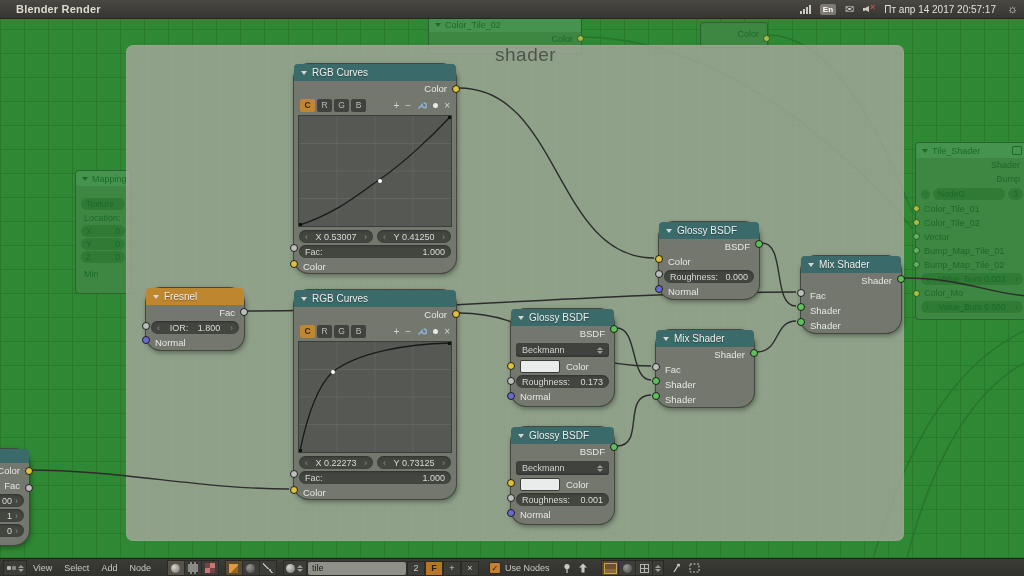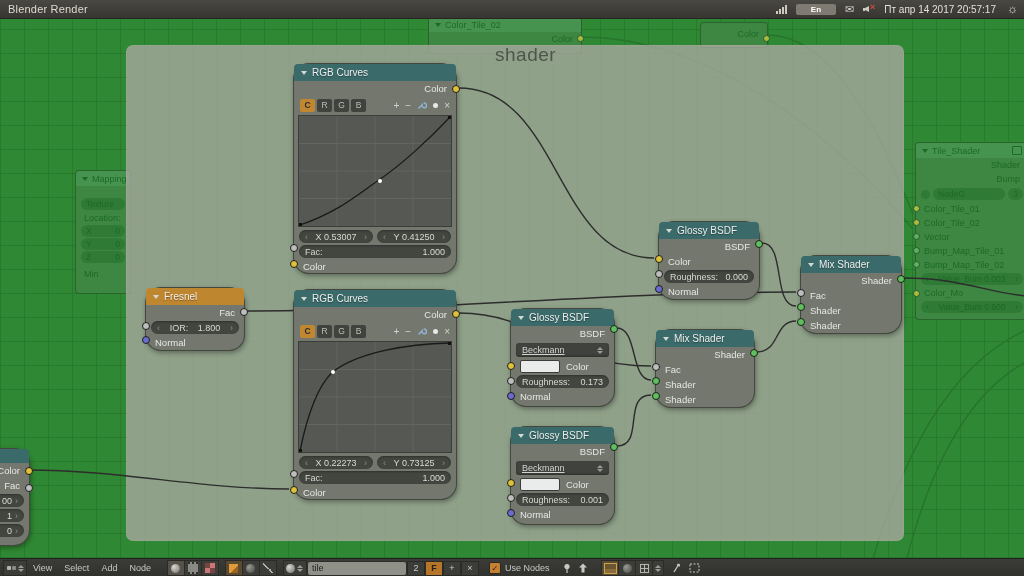--- a/index.html
+++ b/index.html
@@ -3,25 +3,25 @@
 <meta charset="utf-8">
 <style>
   html,body{margin:0;padding:0;background:#222;}
   #screen{position:relative;width:1024px;height:576px;overflow:hidden;
     font-family:"Liberation Sans",sans-serif;-webkit-font-smoothing:antialiased;}
 
   
   #topbar{position:absolute;left:0;top:0;width:1024px;height:18px;z-index:20;
     background:linear-gradient(#4a4843,#383632);border-bottom:1px solid #26251f;
     display:flex;align-items:center;color:#dfdbd2;font-size:11px;}
-  #topbar .title{font-weight:normal;margin-left:8px;letter-spacing:.2px;}
+  #topbar .title{font-weight:bold;margin-left:16px;letter-spacing:.2px;}
   #tray{margin-left:auto;display:flex;align-items:center;gap:9px;margin-right:6px;font-size:10px;}
   .netbars{display:flex;align-items:flex-end;gap:1px;height:9px;}
   .netbars i{display:block;width:2px;background:#cdc9bf;}
-  .kbd-badge{background:#7f7b72;color:#fff;font-size:8px;padding:1px 15px;border-radius:2px;font-weight:bold;}
+  .kbd-badge{background:#7f7b72;color:#fff;font-size:8px;padding:1px 3px;border-radius:2px;font-weight:bold;}
   .mail{font-size:11px;color:#d5d1c8;}
   .spk{position:relative;width:12px;height:10px;}
   .spk .cone{position:absolute;left:0;top:2px;width:0;height:0;border-top:3px solid transparent;border-bottom:3px solid transparent;border-right:6px solid #cdc9bf;}
   .spk .box{position:absolute;left:0;top:3.5px;width:2px;height:3px;background:#cdc9bf;}
   .spk .mute{position:absolute;right:0;top:-2px;color:#d24b3e;font-size:9px;font-weight:bold;}
   .clock{color:#e4e0d7;}
   .gear{font-size:12px;color:#d5d1c8;margin-left:2px;}
 
   
   #editor{position:absolute;left:0;top:18px;width:1024px;height:540px;z-index:0;
@@ -60,21 +60,21 @@
   .btnrow{display:flex;align-items:center;height:16px;margin:1px 6px 0 6px;gap:2px;}
   .chbtn{width:15px;height:13px;background:#3f423d;color:#bdbeb9;border-radius:2px;
     display:flex;align-items:center;justify-content:center;font-size:8.5px;}
   .chbtn.active{background:#c18730;color:#2b2b2b;font-weight:bold;}
   .tools{margin-left:auto;display:flex;align-items:center;gap:6px;color:#d3d4cf;font-size:10px;}
   .tools .dot{width:5px;height:5px;border-radius:50%;background:#e8e8e8;}
   .curvebox{position:relative;height:110px;margin:2px 4px 0 4px;background:#555853;border:1px solid #3a3d38;}
   .cpoint{position:absolute;width:4px;height:4px;margin:-2px;background:#fff;border-radius:50%;}
   .swatch{width:38px;height:11px;background:#eaebeb;border:1px solid #3a3d38;border-radius:2px;}
   .ddpill{height:14px;margin:2px 5px;background:#3f423d;border-radius:3px;display:flex;align-items:center;
-    padding:0 6px;font-size:9px;color:#d2d3ce;justify-content:space-between;box-shadow:inset 0 -1px 2px rgba(0,0,0,.3);text-decoration:underline;}
+    padding:0 6px;font-size:9px;color:#d2d3ce;justify-content:space-between;box-shadow:inset 0 -1px 2px rgba(0,0,0,.3);}
   .updn{display:flex;flex-direction:column;gap:1px;}
   .updn i{display:block;width:0;height:0;border-left:3px solid transparent;border-right:3px solid transparent;}
   .updn .u{border-bottom:3px solid #9a9b96;} .updn .d{border-top:3px solid #9a9b96;}
 
   
   .gnode{position:absolute;background:#3d8743;border:1px solid rgba(18,58,20,.45);
     border-radius:4px;font-size:9px;color:#1b6a26;}
   .ghdr{height:15px;display:flex;align-items:center;gap:4px;padding:0 6px;background:#46934f;border-radius:3px 3px 0 0;}
   .gtri{width:0;height:0;border-left:3px solid transparent;border-right:3px solid transparent;border-top:4px solid #1b6a26;}
   .grow-out{display:flex;justify-content:flex-end;align-items:center;height:14px;padding:0 8px;}

